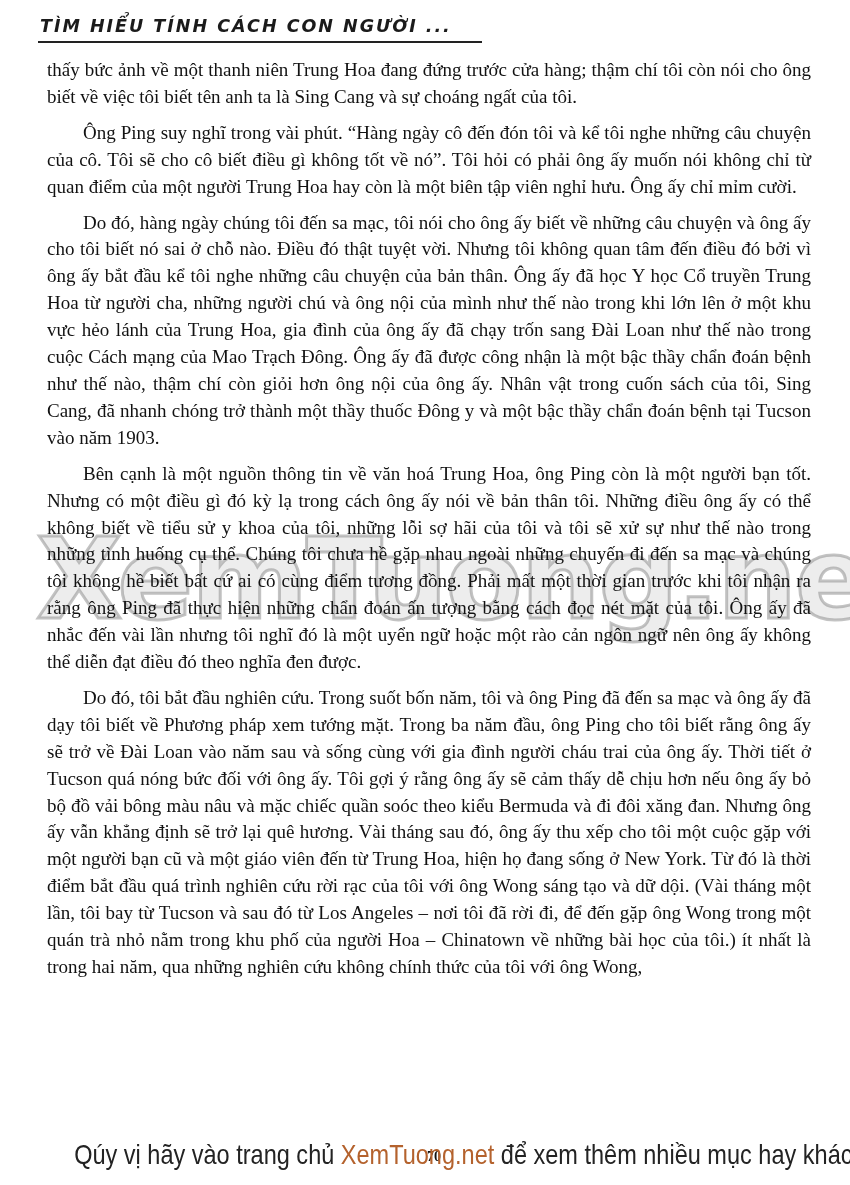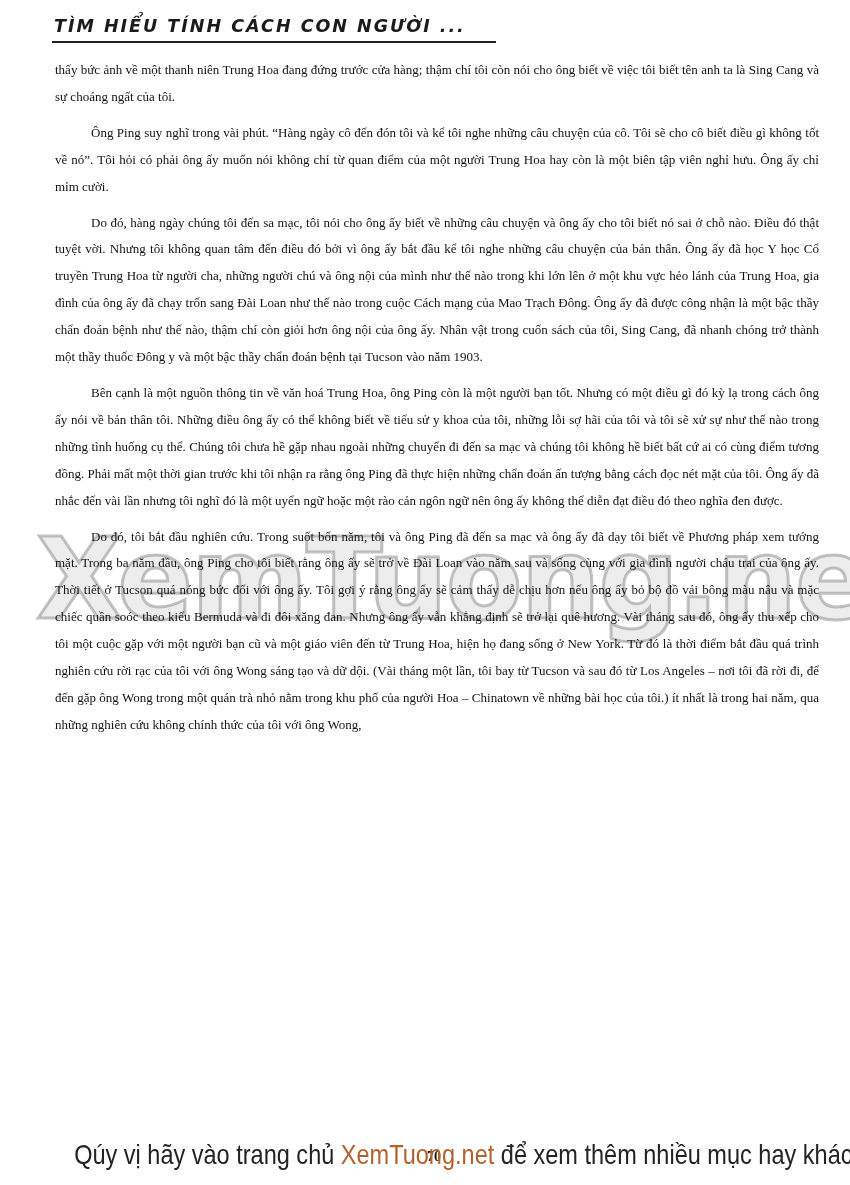--- a/index.html
+++ b/index.html
@@ -6,21 +6,21 @@
   .page{
     position:relative;
     width:850px;height:1185px;
     background:#ffffff;
     overflow:hidden;
     font-family:"Liberation Serif", serif;
     color:#141414;
   }
   
   .running-head{
-    position:absolute;top:16px;left:52px;
+    position:absolute;top:16px;left:38px;
     font-family:"DejaVu Sans", sans-serif;
     font-style:italic;font-weight:bold;
     font-size:17.5px;letter-spacing:2px;
     color:#1b1b1b;
     padding:0 30px 5px 2px;
     border-bottom:2.5px solid #222;
     white-space:nowrap;
   }
   
   .watermark{
@@ -30,24 +30,24 @@
     font-family:"DejaVu Sans", sans-serif;
     font-weight:bold;
     font-size:112px;letter-spacing:-2px;
     color:rgba(190,190,190,0.28);
     -webkit-text-stroke:3px rgba(130,130,130,0.48);
     text-stroke:3px rgba(130,130,130,0.48);
     pointer-events:none;
   }
   
   .content{
-    position:absolute;top:57px;left:55px;
+    position:absolute;top:57px;left:47px;
     width:764px;
     z-index:2;
-    font-size:13px;
+    font-size:19px;
     line-height:26.9px;
     text-align:justify;
     color:#121212;
   }
   .content p{margin:0 0 9px 0;}
   .content p.indent{text-indent:36px;font-family:Liberation Serif, serif;}
   
   .page-number{
     position:absolute;top:1149px;left:18px;right:0;
     z-index:3;

